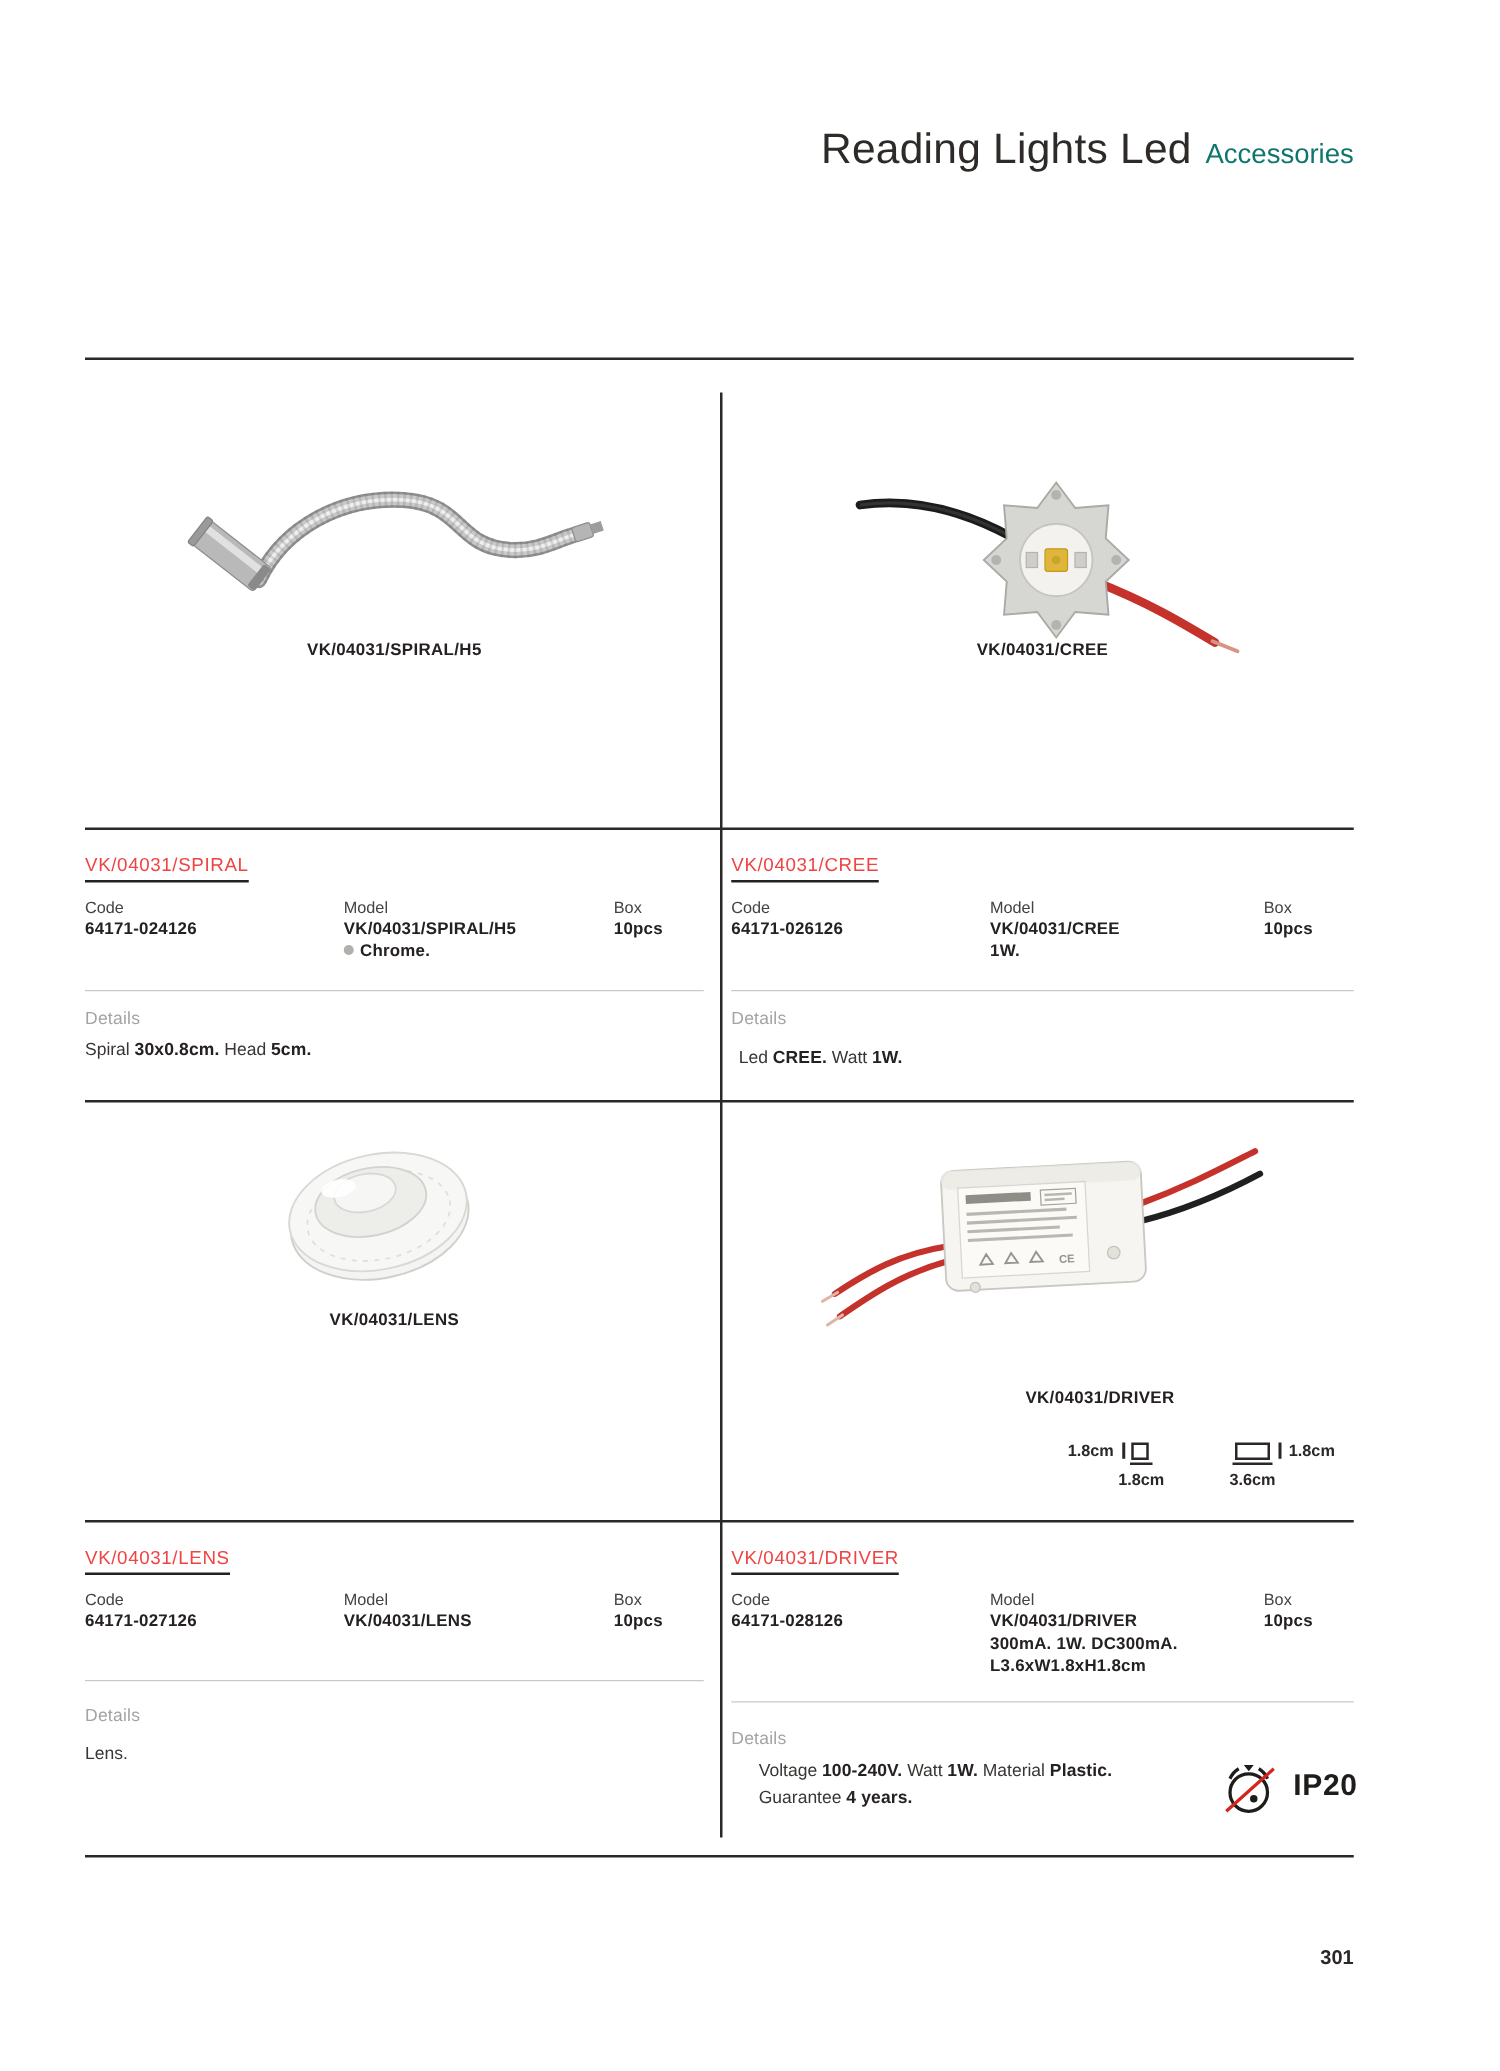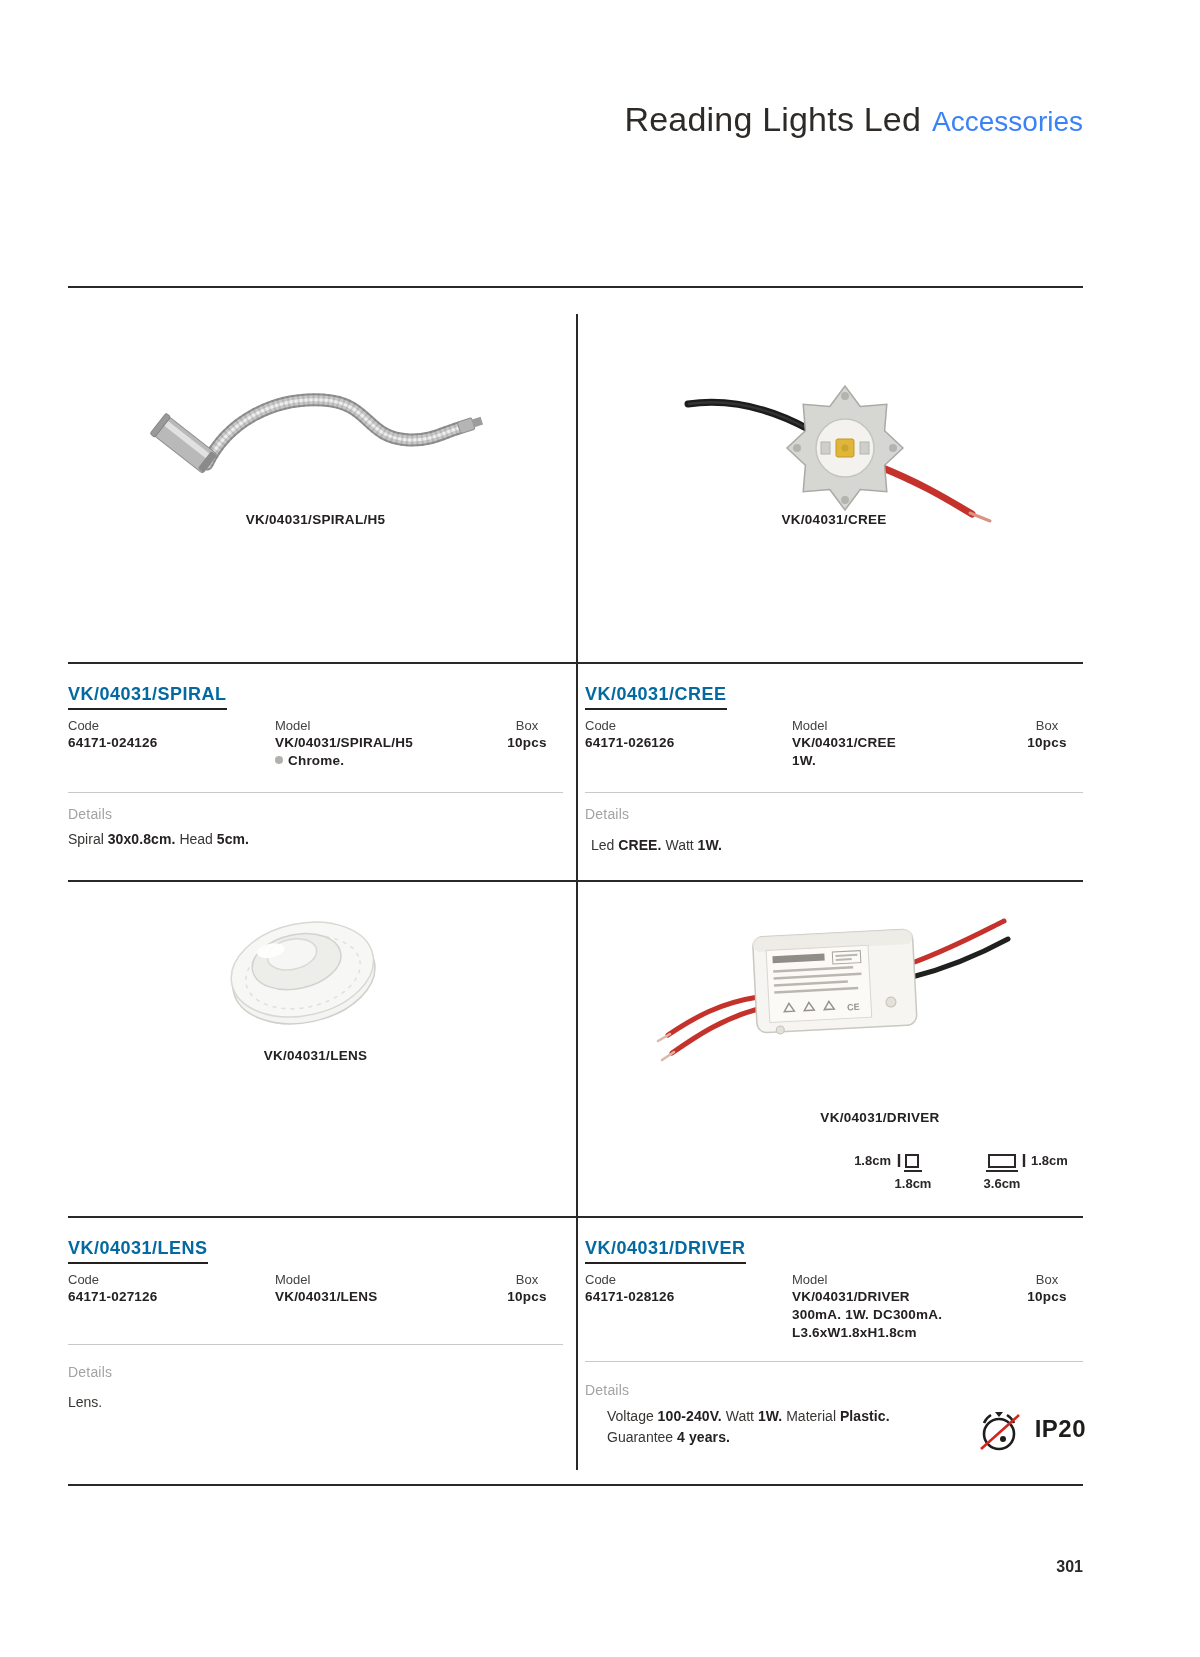--- a/index.html
+++ b/index.html
@@ -2,40 +2,40 @@
 <html><head>
 <meta charset="utf-8">
 <style>
   html,body{margin:0;padding:0;background:#fff;}
   .page{position:relative;width:1200px;height:1657px;background:#ffffff;
         font-family:"Liberation Sans",sans-serif;color:#242120;overflow:hidden;}
 
   
   .header{position:absolute;top:100px;right:117px;display:flex;align-items:baseline;gap:11px;}
   .header-title{font-size:34px;color:#2d2a28;letter-spacing:.2px;font-weight:400;}
-  .header-sub{font-size:28px;color:#3b82f6;font-weight:400;}
+  .header-sub{font-size:22px;color:#0f766e;font-weight:400;}
 
   
   .hr{position:absolute;left:68px;width:1015px;height:2px;background:#2b2927;}
   .hr-light{position:absolute;height:1px;background:#c9c9c7;}
   .vr{position:absolute;left:576px;top:314px;width:2px;height:1156px;background:#2b2927;}
 
   
   .caption{position:absolute;font-size:13.5px;font-weight:700;letter-spacing:.3px;
            text-align:center;color:#242120;}
 
   
-  .ptitle{position:absolute;font-size:18px;font-weight:700;letter-spacing:.5px;color:#0369a1;}
+  .ptitle{position:absolute;font-size:15px;font-weight:400;letter-spacing:.5px;color:#ef4444;}
   .ptitle span{display:inline-block;border-bottom:2px solid #242120;padding-bottom:3px;}
   .info{position:absolute;display:flex;}
   .cl{left:68px;width:495px;}
   .cr{left:585px;width:498px;}
   .col-code{width:207px;}
   .col-model{flex:1;}
-  .col-box{width:72px;text-align:center;}
+  .col-box{width:72px;text-align:left;}
   .lbl{font-size:13px;color:#454240;line-height:17px;font-weight:400;}
   .val{font-size:13.5px;font-weight:700;line-height:18px;letter-spacing:.2px;color:#242120;}
   .dot{display:inline-block;width:8px;height:8px;border-radius:50%;background:#b2b0ad;
        margin-right:5px;vertical-align:1px;}
   .dlabel{position:absolute;font-size:14px;color:#a3a3a1;letter-spacing:.2px;}
   .dtext{position:absolute;font-size:14px;color:#383533;line-height:21px;font-weight:400;}
   .dtext b{color:#242120;font-weight:700;letter-spacing:.1px;}
 
   
   .dims{position:absolute;top:1150px;right:117px;display:flex;gap:44px;align-items:flex-end;}

